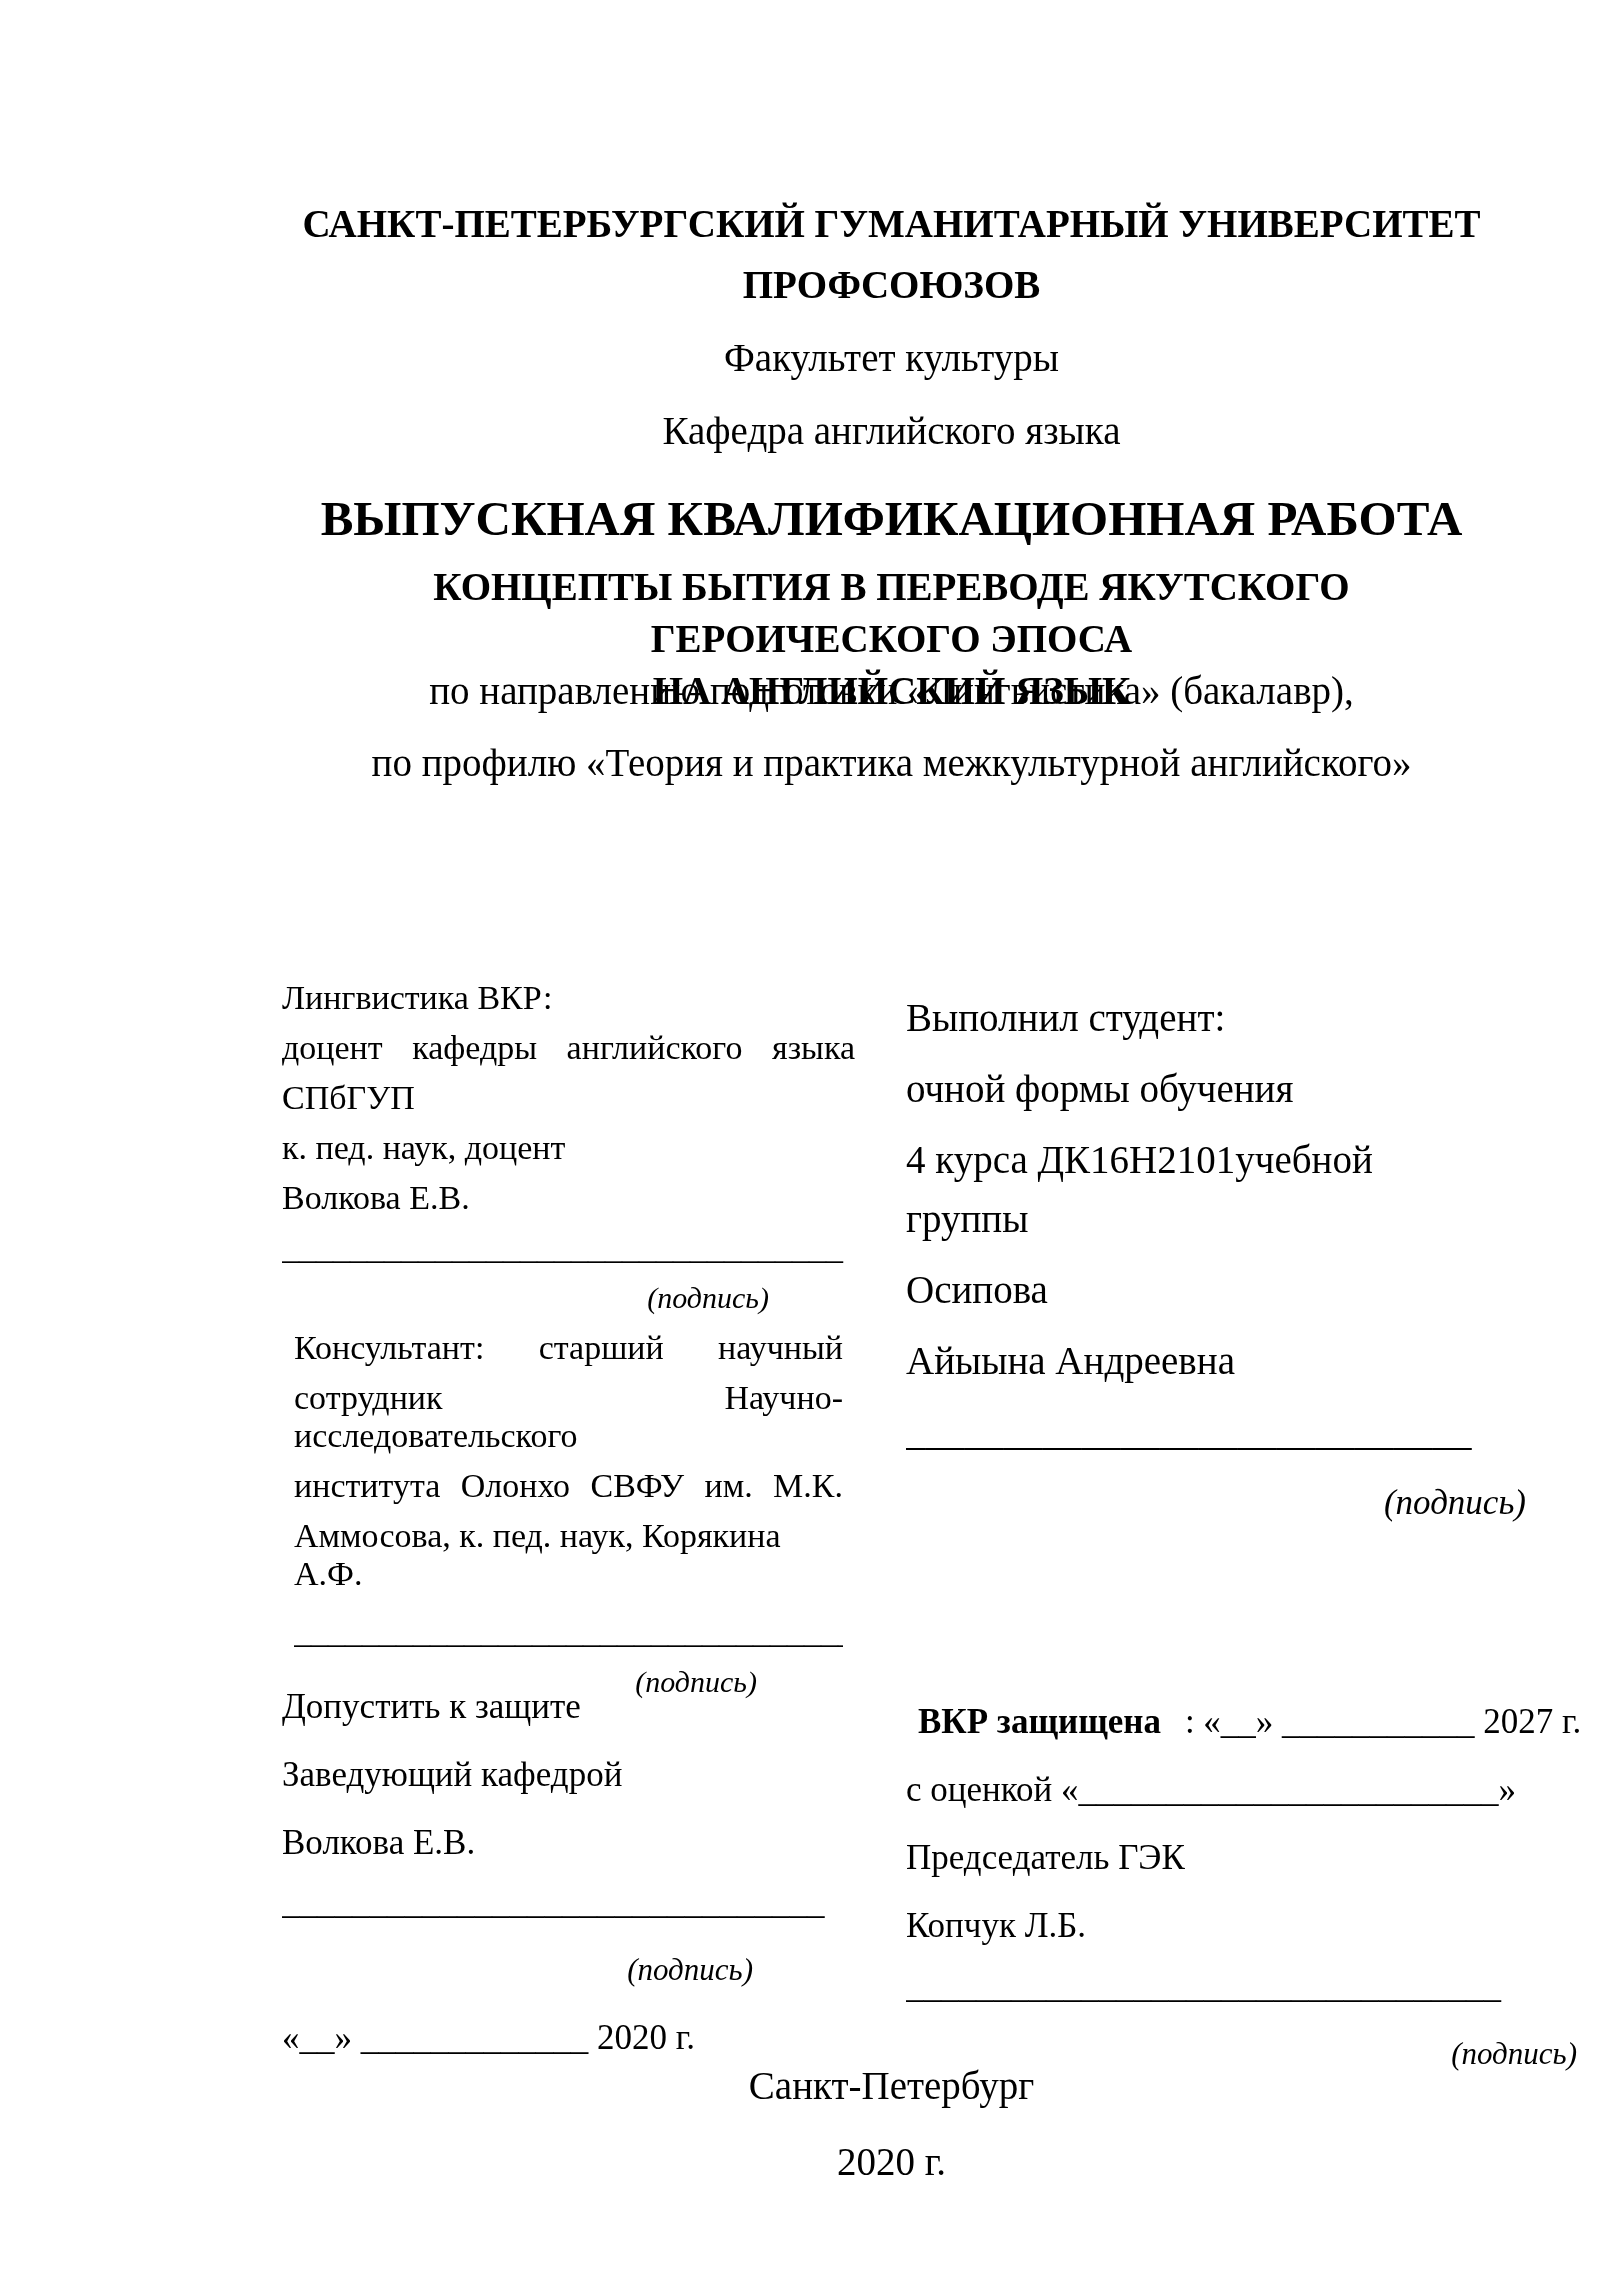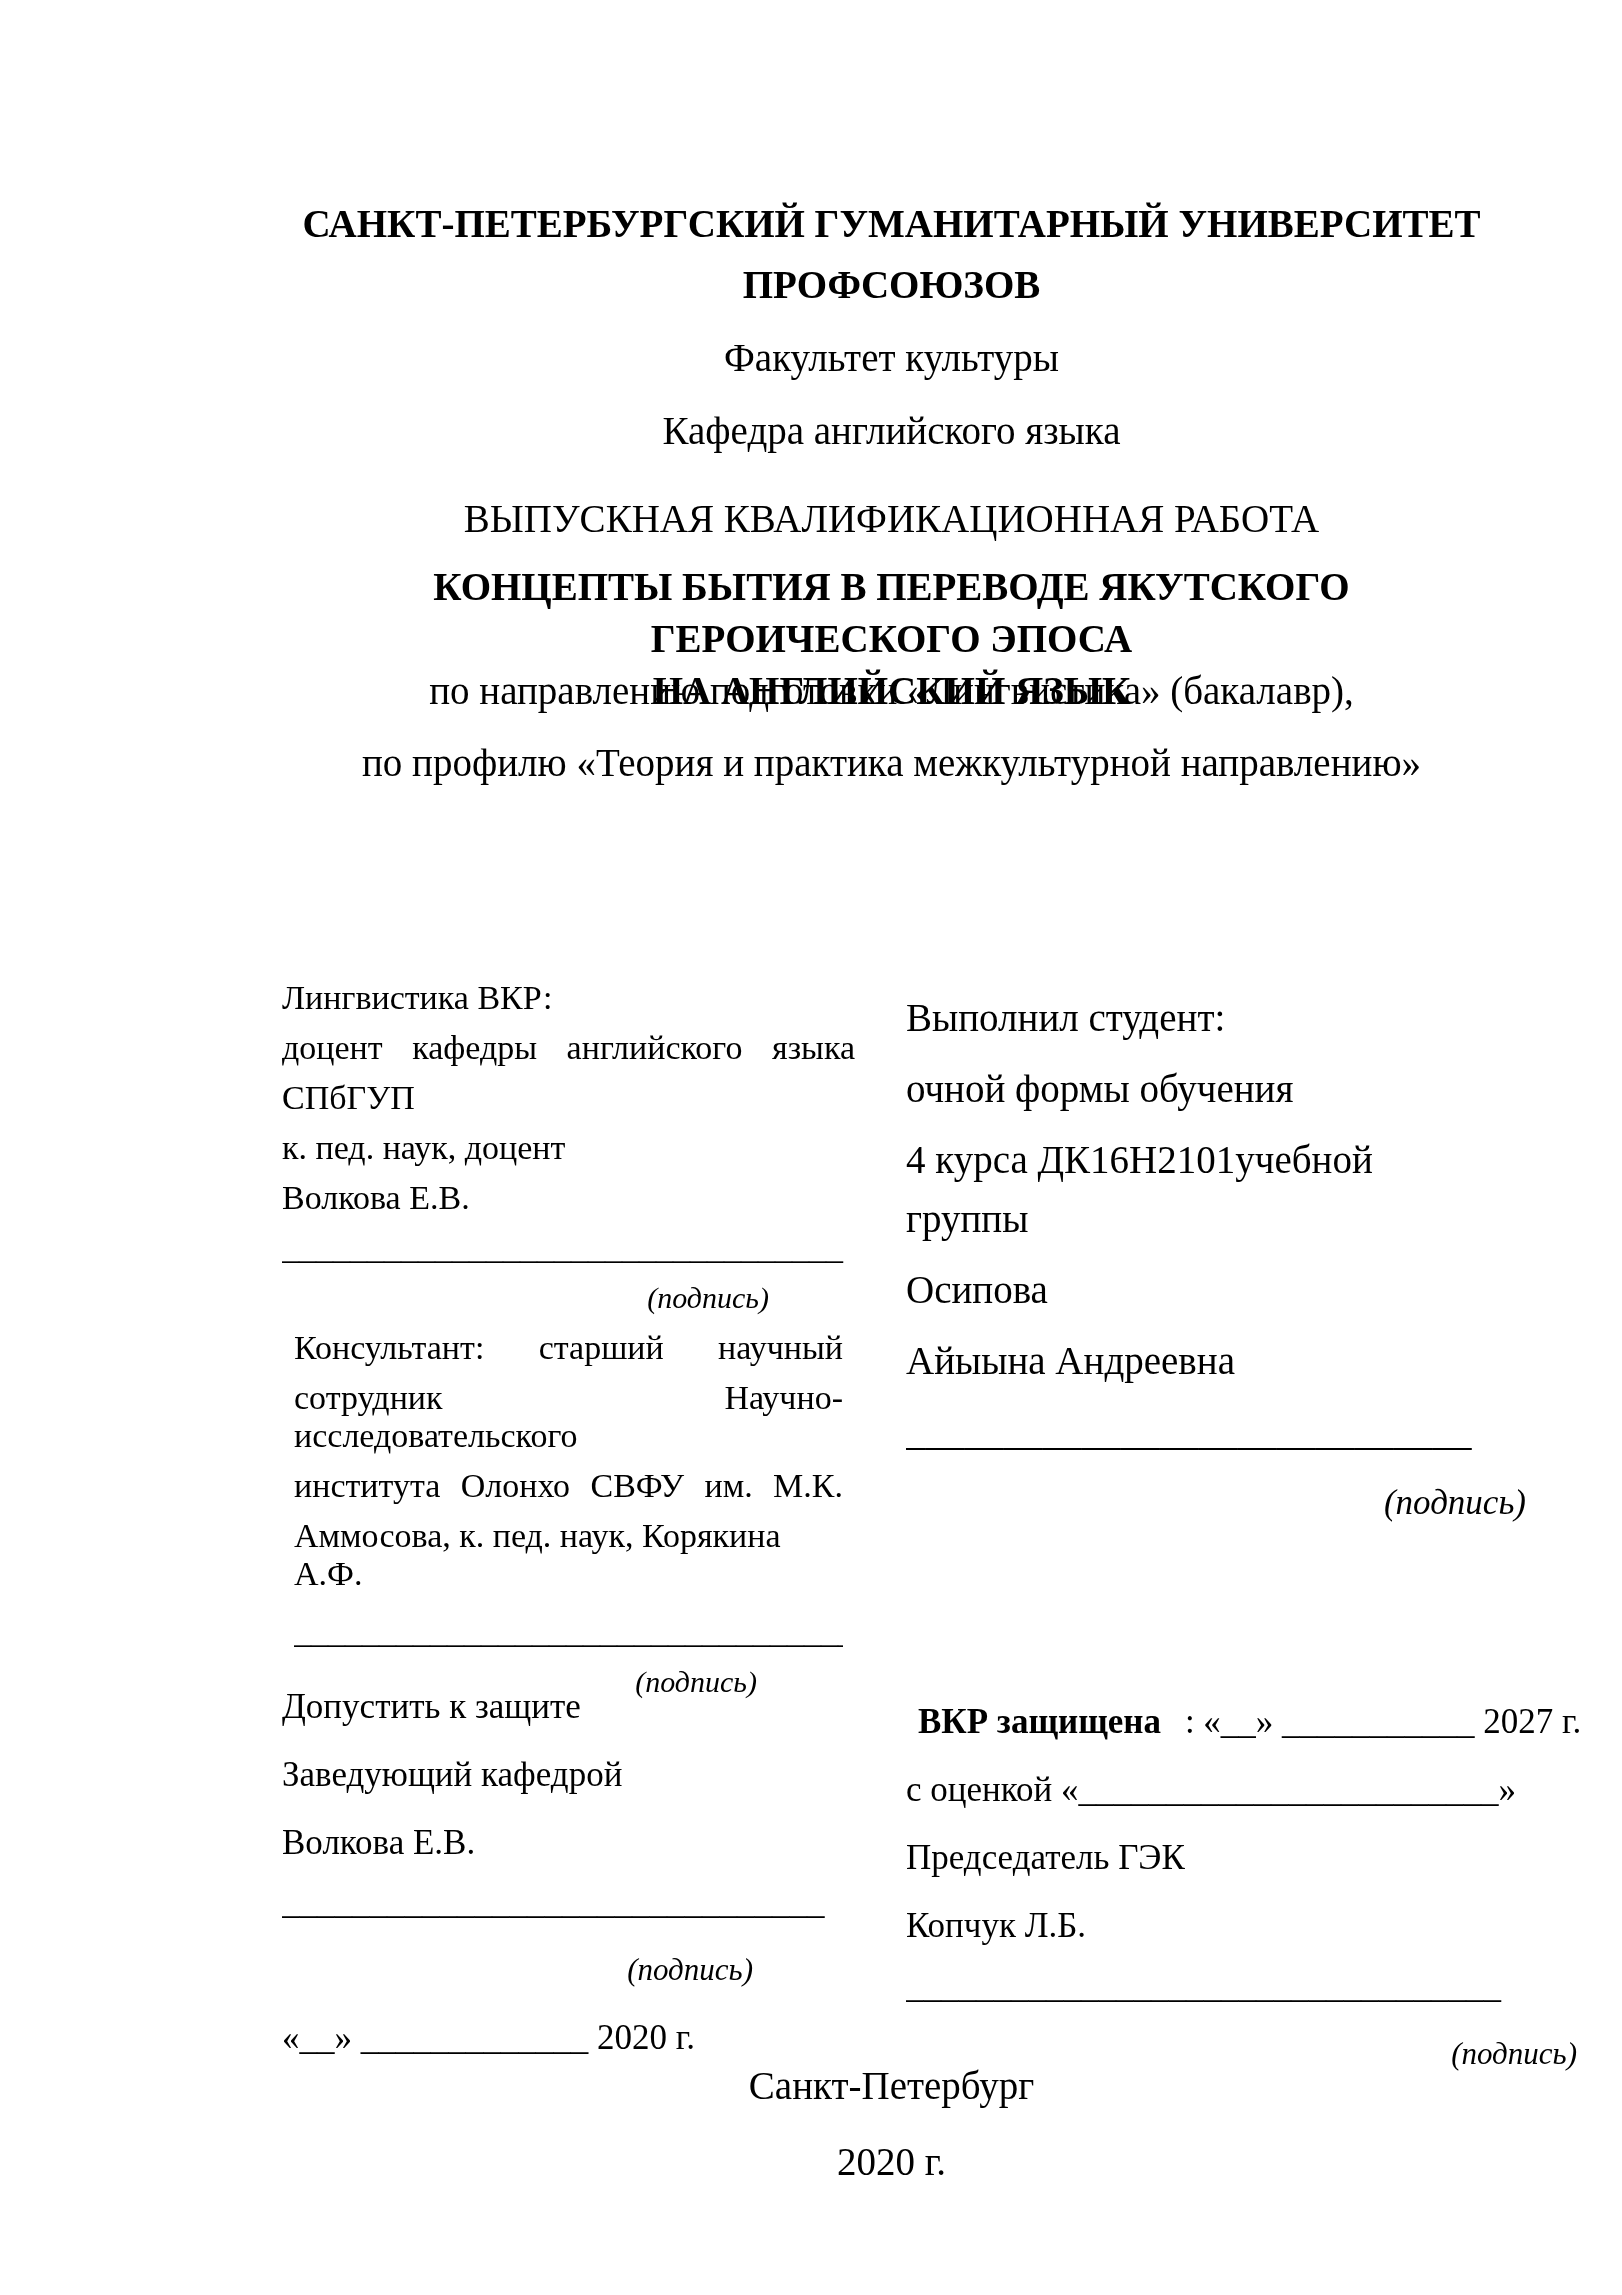--- a/index.html
+++ b/index.html
@@ -20,21 +20,21 @@
   .top-block {
     position: absolute; left: 222px; right: 110px; top: 133px;
     font-size: 39px; line-height: 61px; text-align: center;
   }
 
   
   .title-block {
     position: absolute; left: 222px; right: 110px; top: 428px;
     text-align: center;
   }
-  .work-type { font-size: 39px; line-height: 61px; font-weight: normal; }
+  .work-type { font-size: 49px; line-height: 61px; font-weight: bold; }
   .thesis-title { font-size: 39px; line-height: 52px; font-weight: bold; margin-top: 7.9px; }
 
   .program-block {
     position: absolute; left: 222px; right: 110px; top: 601px;
     font-size: 39px; line-height: 60px; text-align: center;
   }
 
   
   .col-left {
     position: absolute; left: 222px; top: 919px; width: 597px;
@@ -91,21 +91,21 @@
   </div>
 
   <div class="title-block">
     <p class="work-type">ВЫПУСКНАЯ КВАЛИФИКАЦИОННАЯ РАБОТА</p>
     <p class="thesis-title pre">КОНЦЕПТЫ БЫТИЯ В ПЕРЕВОДЕ ЯКУТСКОГО ГЕРОИЧЕСКОГО ЭПОСА
 НА АНГЛИЙСКИЙ ЯЗЫК</p>
   </div>
 
   <div class="program-block">
     <p>по направлению подготовки «Лингвистика» (бакалавр),</p>
-    <p>по профилю «Теория и практика межкультурной направлению»</p>
+    <p>по профилю «Теория и практика межкультурной английского»</p>
   </div>
 
   <div class="col-left">
     <div>Лингвистика ВКР:</div>
     <div class="jl">доцент кафедры английского языка</div>
     <div>СПбГУП</div>
     <div>к. пед. наук, доцент</div>
     <div>Волкова Е.В.</div>
     <div class="sigline">_________________________________</div>
     <div class="caption">(подпись)</div>

